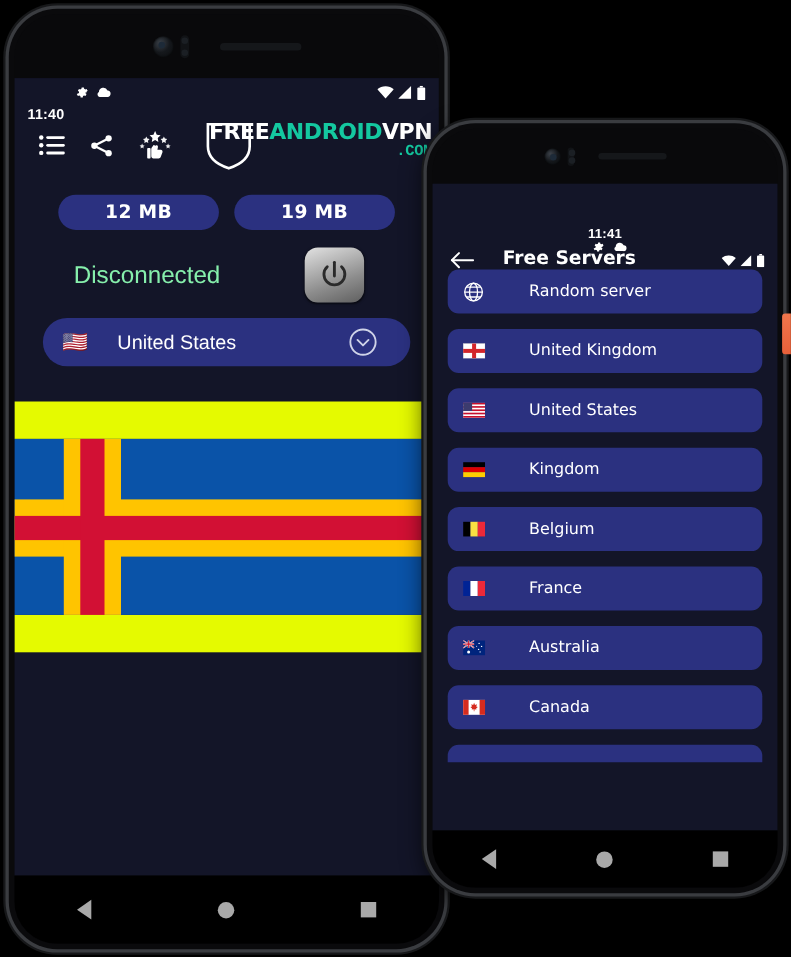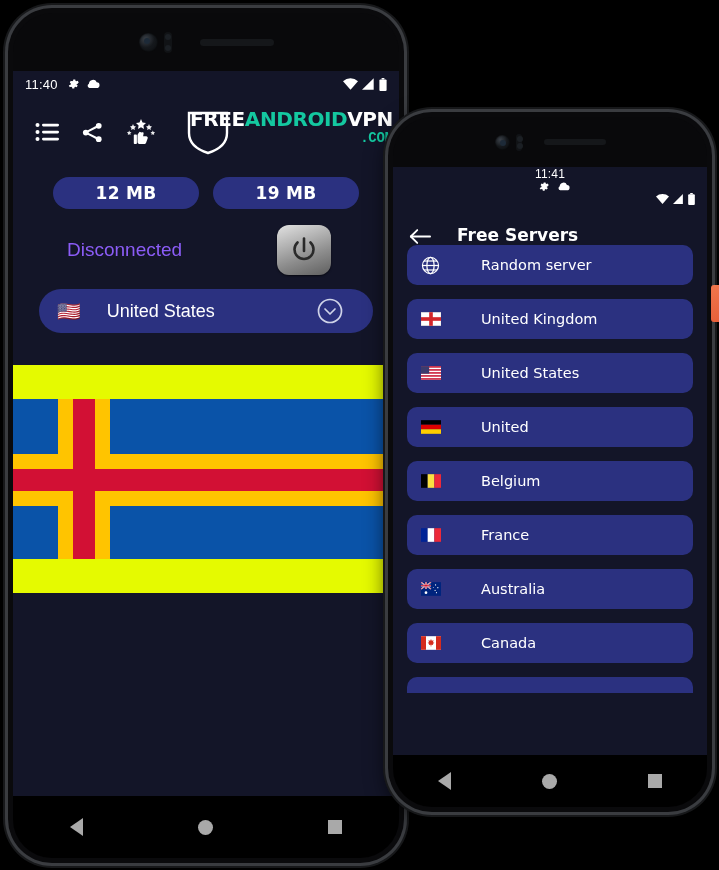--- a/index.html
+++ b/index.html
@@ -24,21 +24,21 @@
   .sensors::before{top:2px;} .sensors::after{bottom:2px;}
   .earpiece{width:74px;height:7px;border-radius:4px;background:#15171a;margin-left:28px;}
 
   
   .screen{position:absolute;left:0;right:0;background:#131528;overflow:hidden;}
   #screen-big{top:58px;bottom:62px;}
   #screen-small{top:50px;bottom:52px;}
 
   
   .statusbar{display:flex;align-items:center;height:26px;padding:0 12px;color:#fff;}
-  .sb-time{font-size:13px;font-weight:400;letter-spacing:.2px;}
+  .sb-time{font-size:13px;font-weight:700;letter-spacing:.2px;margin-top:38px;}
   .sb-left-icons{display:flex;align-items:center;gap:7px;margin-left:9px;}
   .sb-right{margin-left:auto;display:flex;align-items:center;gap:4px;}
   .ic-gear{width:12px;height:12px;}
   .ic-cloud{width:14px;height:10px;}
   .ic-wifi{width:15px;height:12px;}
   .ic-sig{width:13px;height:12px;}
   .ic-bat{width:8px;height:13px;}
   svg{display:block;}
 
   
@@ -51,21 +51,21 @@
   .logo-text{position:relative;line-height:1;text-align:right;padding-left:6px;}
   .logo-row1{font-size:20px;font-weight:bold;letter-spacing:-.4px;font-family:"DejaVu Sans",sans-serif;}
   .logo-row2{font-size:14px;font-weight:bold;letter-spacing:-.2px;margin-top:2px;font-family:Liberation Mono, monospace;}
   .w{color:#ffffff;} .t{color:#14c8a0;}
 
   .pills{display:flex;gap:14px;padding:0 40px;margin-top:10px;}
   .pill{flex:1;height:32px;border-radius:16px;background:#2b3180;display:flex;align-items:center;
         justify-content:center;color:#fff;font-size:17px;font-weight:bold;font-family:"DejaVu Sans",sans-serif;letter-spacing:.3px;}
 
   .statusrow{display:flex;align-items:center;padding:0 26px;margin-top:14px;height:54px;}
-  .conn-text{color:#8b5cf6;font-size:19px;margin-left:28px;}
+  .conn-text{color:#86efac;font-size:22px;margin-left:28px;}
   .power-btn{margin-left:auto;margin-right:42px;width:54px;height:50px;border-radius:12px;
              background:linear-gradient(160deg,#e2e2e2 0%,#b9b9b9 30%,#8d8d8d 62%,#5f5f5f 100%);
              display:flex;align-items:center;justify-content:center;cursor:pointer;
              box-shadow:0 1px 2px rgba(0,0,0,.6);}
 
   .country-sel{margin:12px 26px 0;height:44px;border-radius:22px;background:#2b3180;
                display:flex;align-items:center;padding:0 18px;cursor:pointer;}
   .flag-emoji{font-size:19px;line-height:1;}
   .country-name{color:#fff;font-size:18px;margin-left:26px;}
   .chev{margin-left:auto;margin-right:12px;}
@@ -354,21 +354,21 @@
         </div>
 
         <div class="srow">
           <span class="fl">
             <svg viewBox="0 0 22 15" width="20" height="14">
                 <rect width="22" height="5" fill="#000"></rect>
                 <rect y="5" width="22" height="5" fill="#dd0000"></rect>
                 <rect y="10" width="22" height="5" fill="#ffce00"></rect>
               </svg>
           </span>
-          <span class="nm">United</span>
+          <span class="nm">Kingdom</span>
         </div>
 
         <div class="srow">
           <span class="fl">
             <svg viewBox="0 0 22 15" width="20" height="14">
                 <rect width="7.34" height="15" fill="#000"></rect>
                 <rect x="7.34" width="7.33" height="15" fill="#fae042"></rect>
                 <rect x="14.67" width="7.33" height="15" fill="#ed2939"></rect>
               </svg>
           </span>

